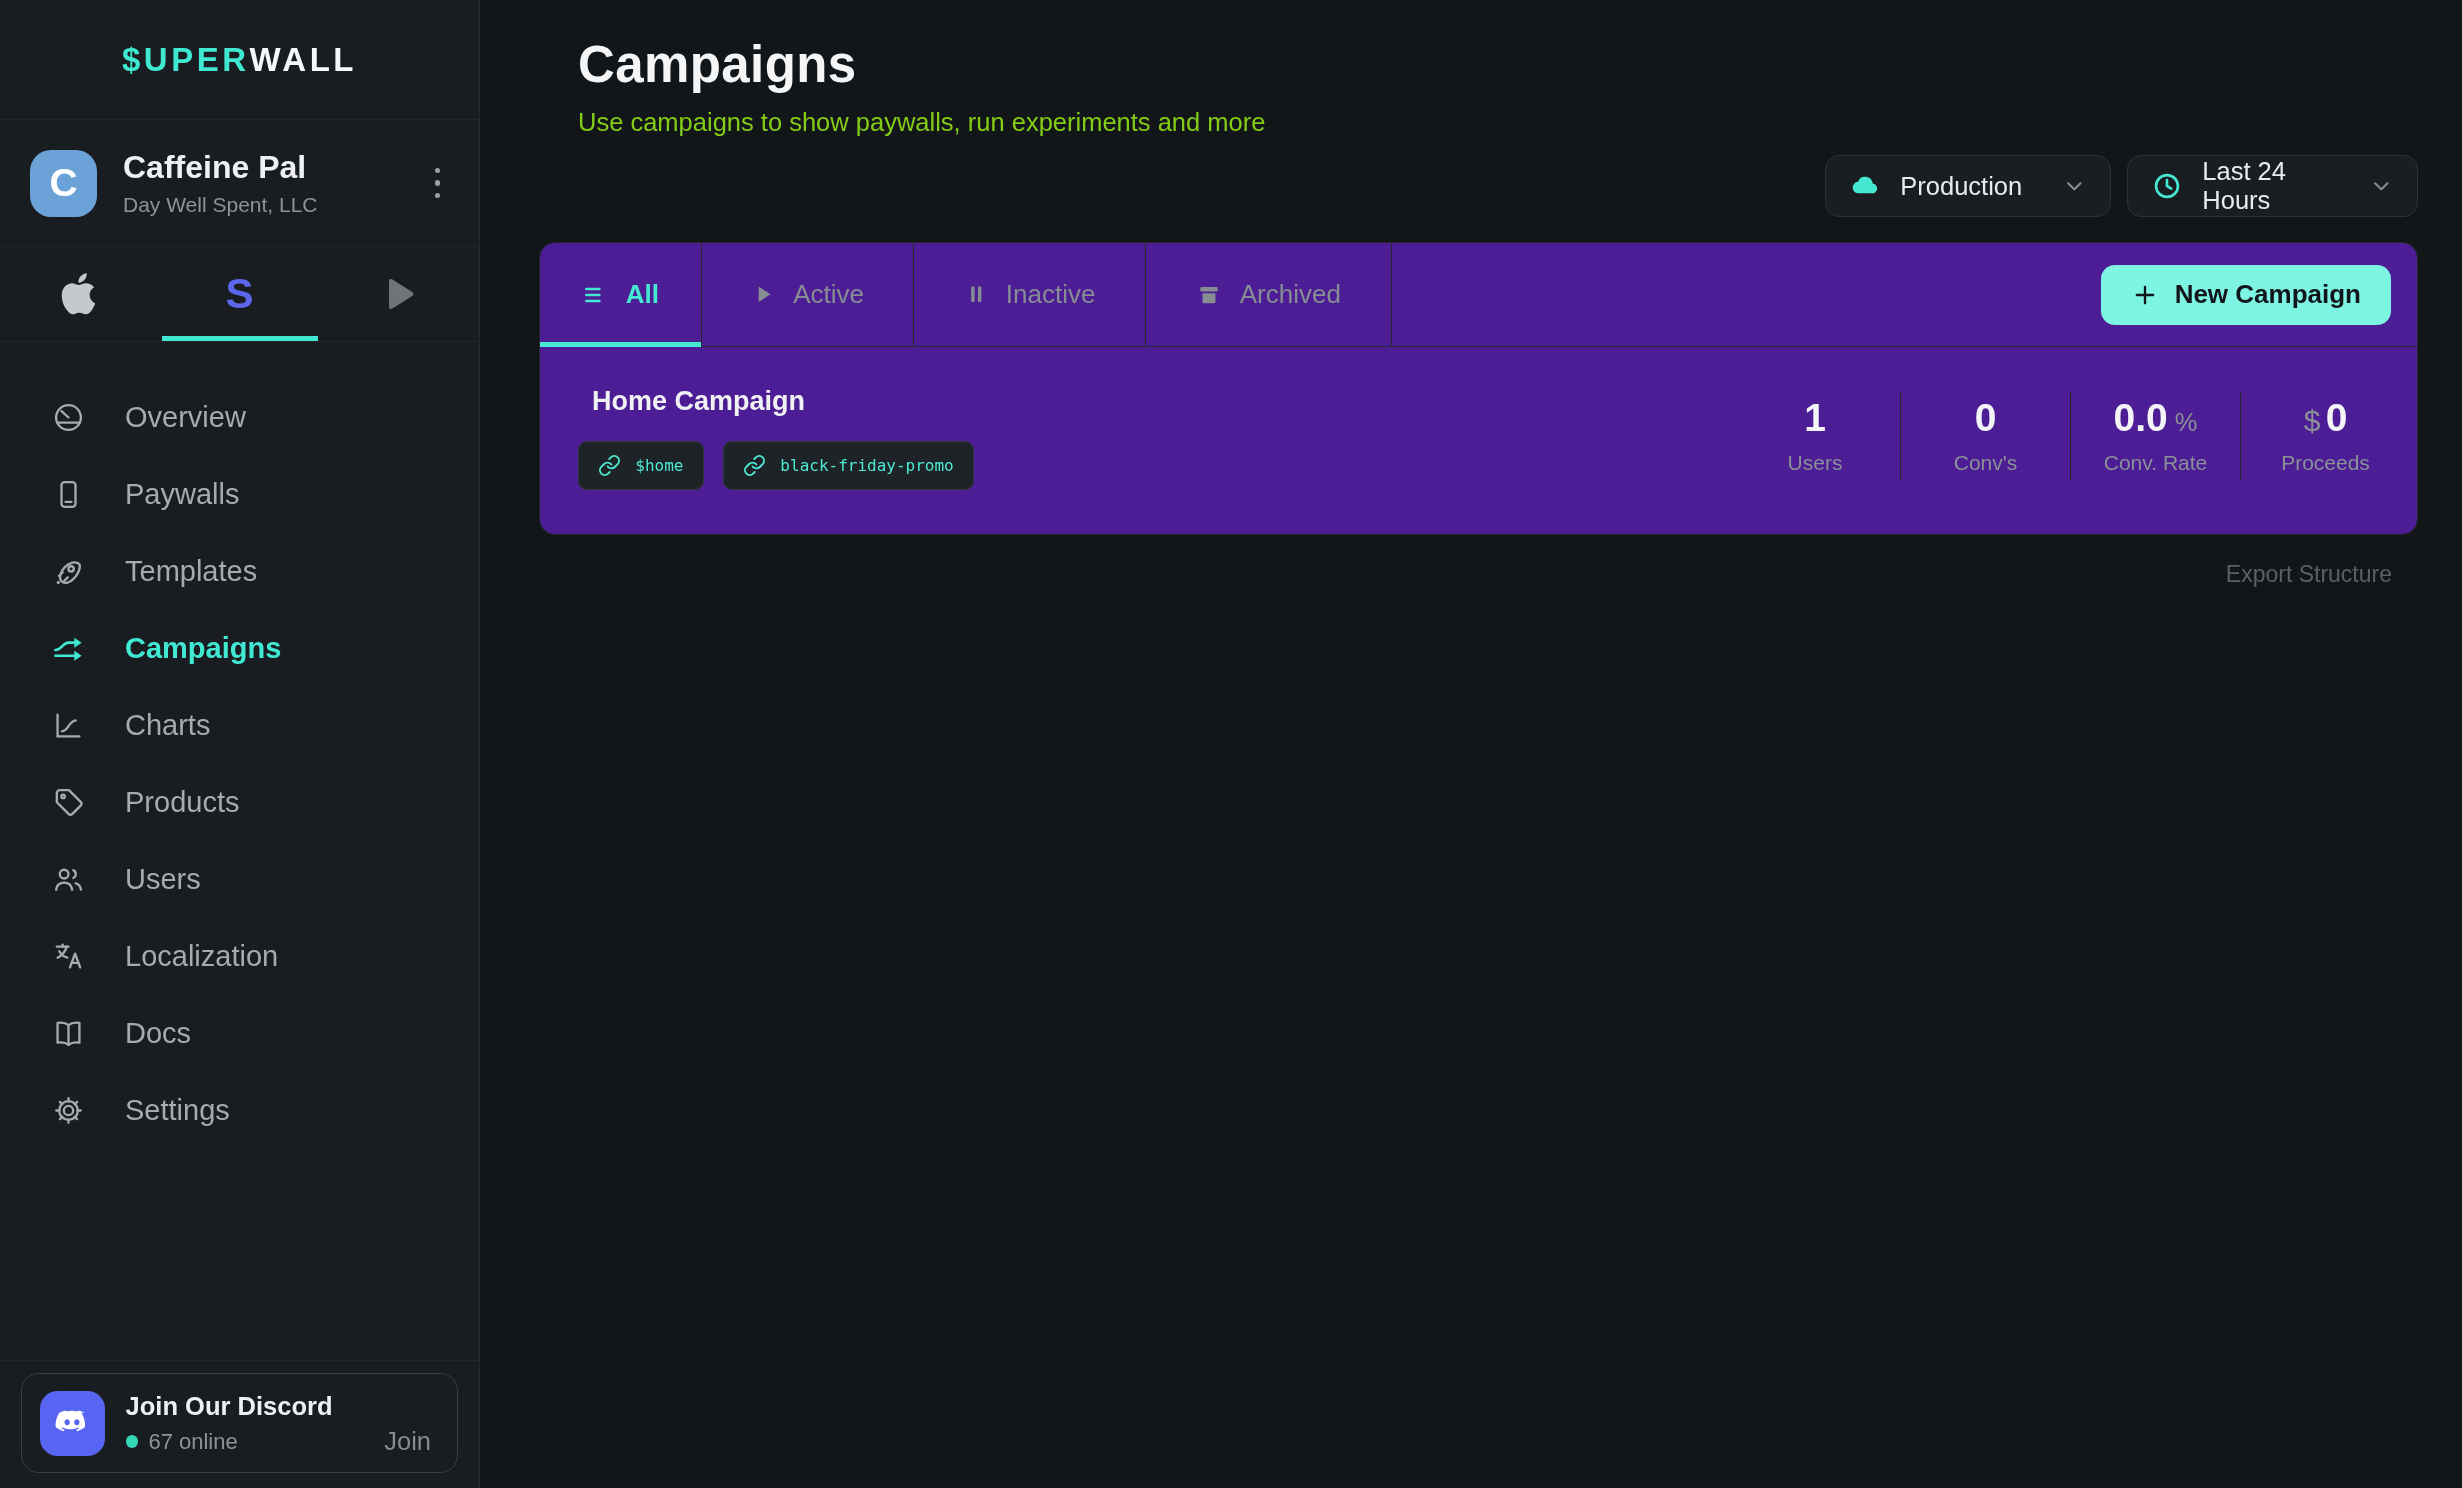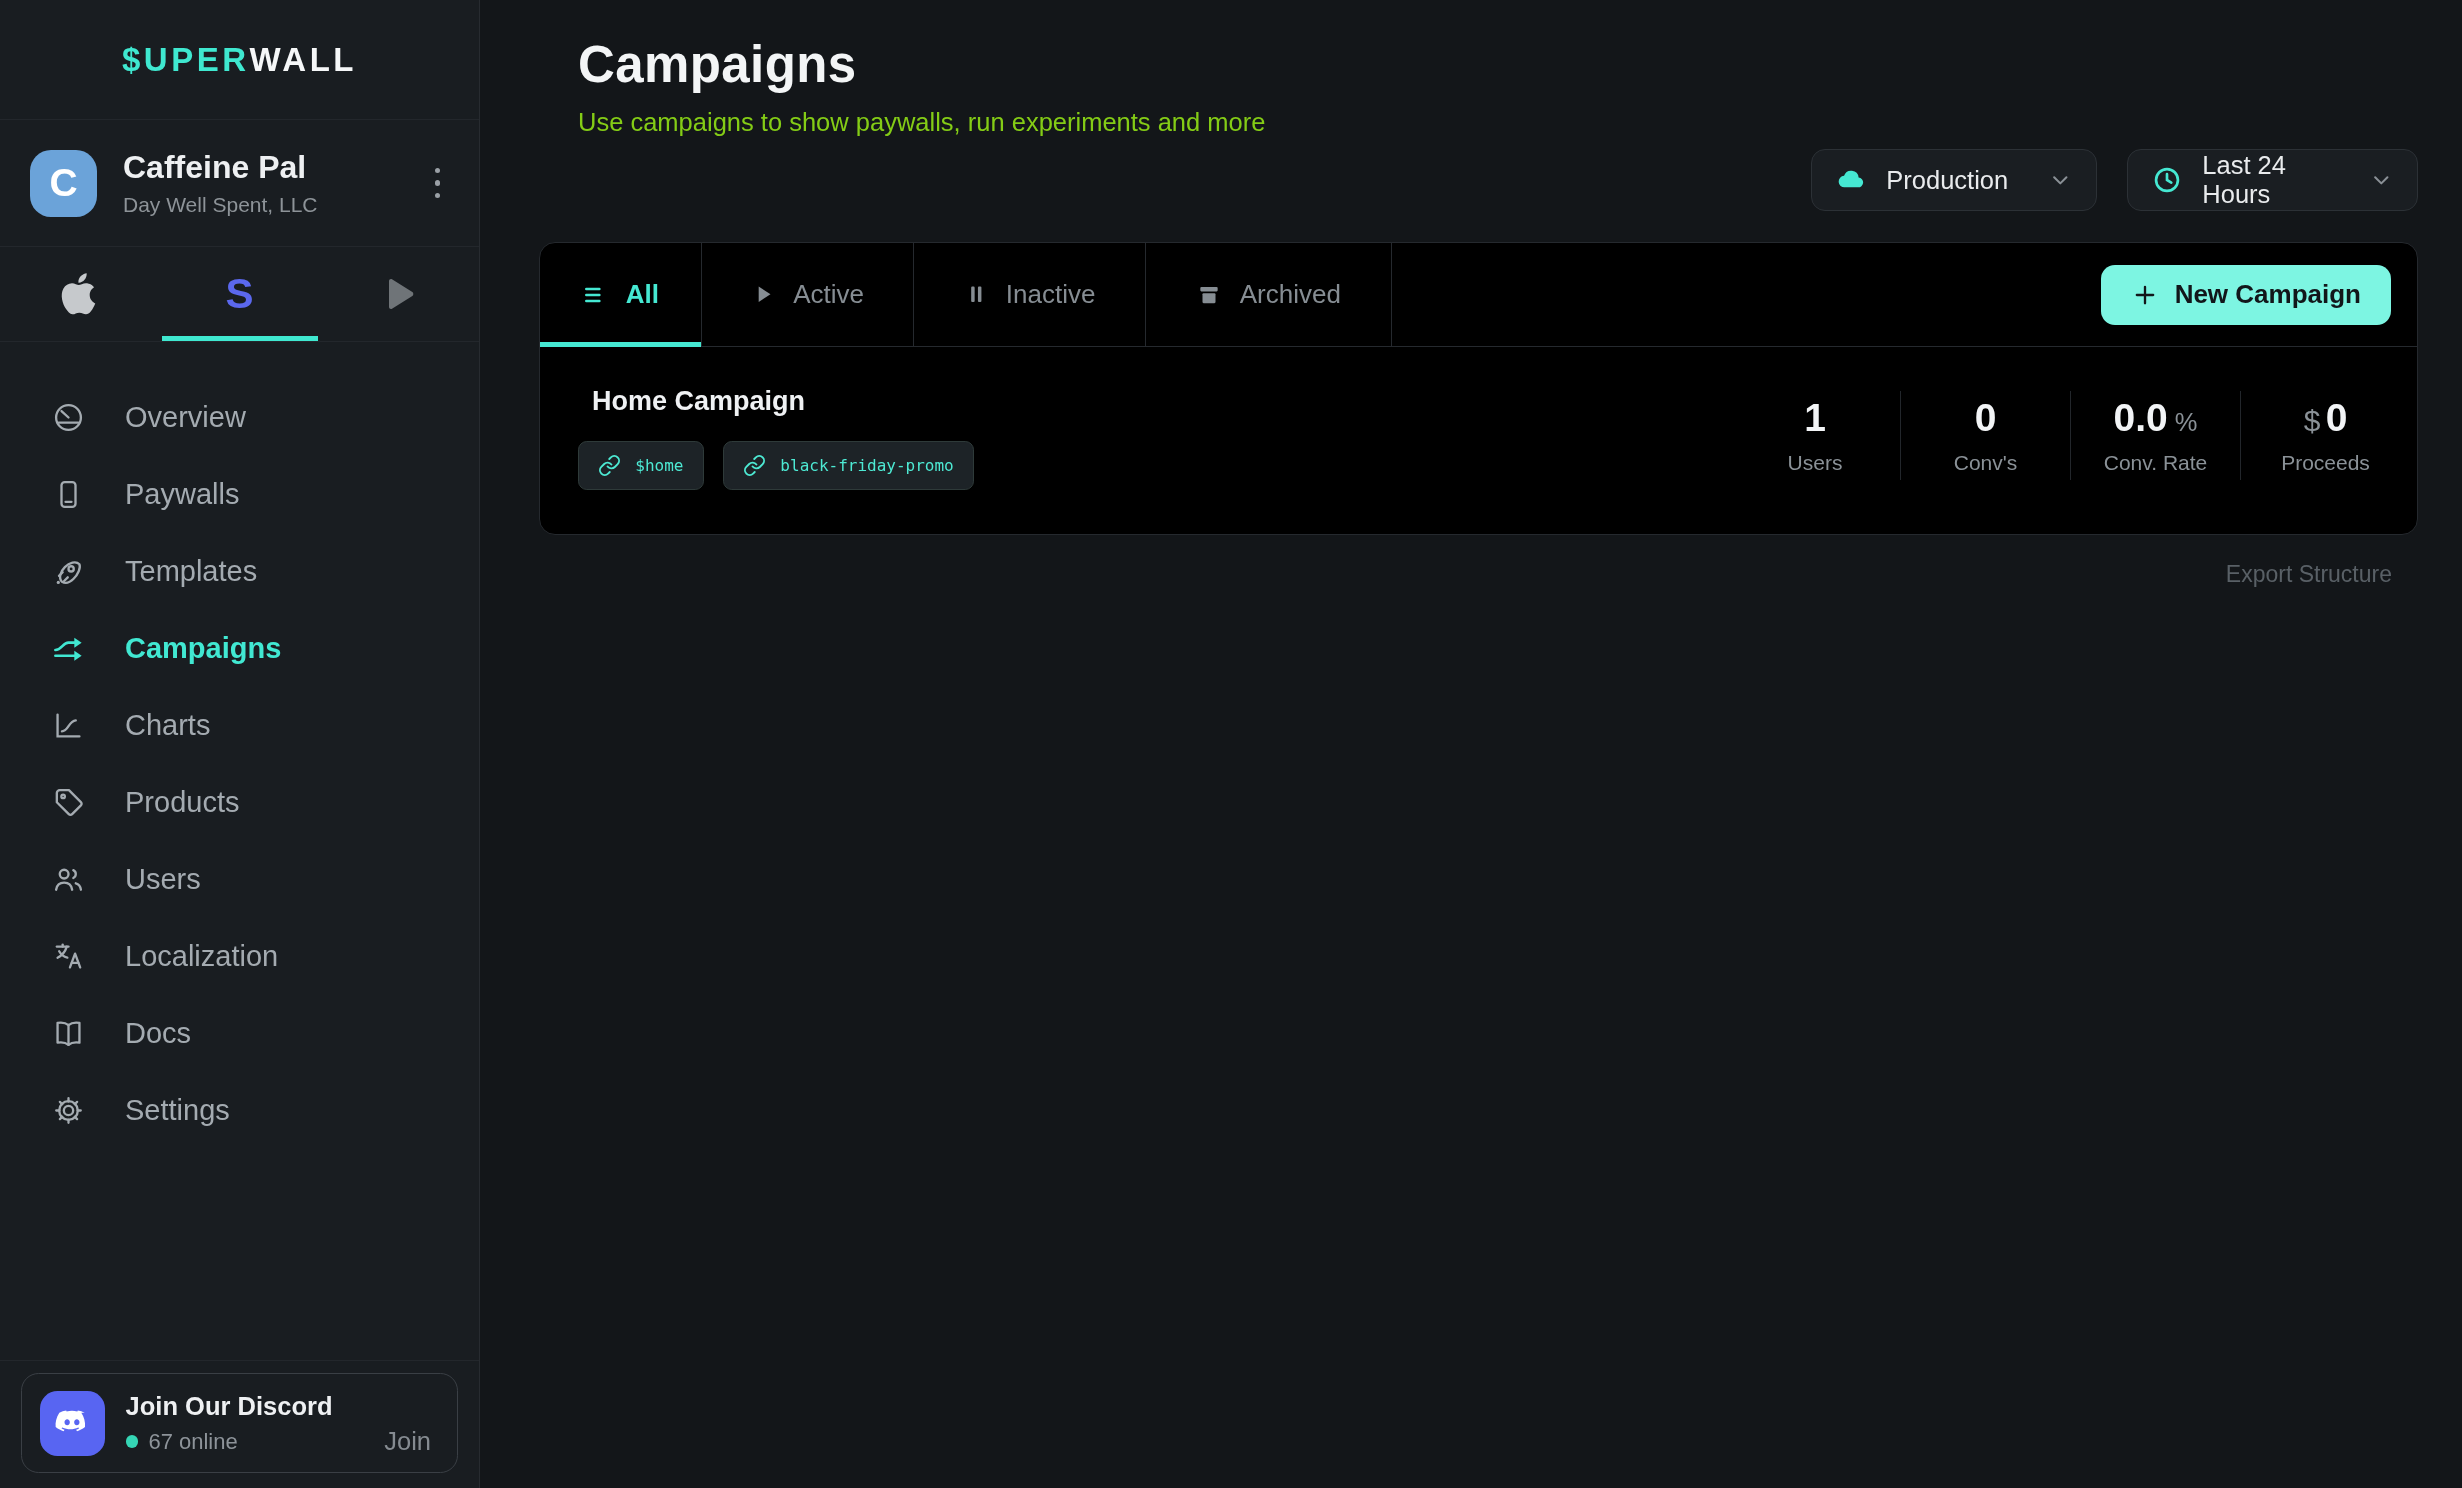--- a/index.html
+++ b/index.html
@@ -79,33 +79,33 @@
   .online-label { font-size:22px; color:#8d9399; }
   .discord-join { margin-left:auto; font-size:25.5px; color:#858b91; cursor:pointer;margin-top:36px; }
 
   
   .main { position:absolute; left:480px; top:0; right:0; bottom:0; }
 
   .title-block { position:absolute; left:98px; top:35px; }
   .page-title { font-size:51px; font-weight:700; color:#f3f5f6; letter-spacing:0.4px; }
   .page-subtitle { font-size:25.5px; color:#84cc16; margin-top:14px; }
 
-  .controls { position:absolute; top:149px; right:44px; display:flex; gap:30px; }
+  .controls { position:absolute; top:155px; right:44px; display:flex; gap:16px; }
   .select-btn {
     height:62px; border-radius:14px; background:#1a1e22; border:0.9px solid #2c3136;
     display:flex; align-items:center; gap:19.3px; padding:0 23px;
     font-size:25.5px; color:#e9ebed; cursor:pointer;
   }
   .select-btn .chev { margin-left:16px; }
   .select-btn.env { width:286px; }
   .select-btn.range { width:291px; }
 
   .panel {
     position:absolute; left:59px; right:44px; top:242px; height:293px;
-    border:0.9px solid #25292e; border-radius:16px; background:#000000;
+    border:0.9px solid #25292e; border-radius:16px; background:#4c1d95;
   }
   .tabs { display:flex; height:104px; border-bottom:0.9px solid #25292e; }
   .tab {
     display:flex; align-items:center; justify-content:center; gap:17.6px;
     border-right:0.9px solid #25292e; font-size:26px; color:#868d93;
     position:relative; cursor:pointer;
   }
   .tab-all { width:162px; border-top-left-radius:16px; }
   .tab-active { width:212px; }
   .tab-inactive { width:232px; }

